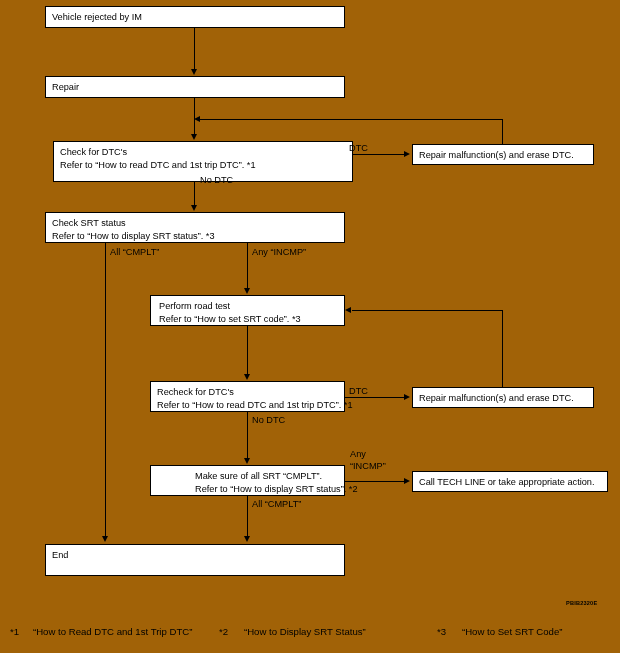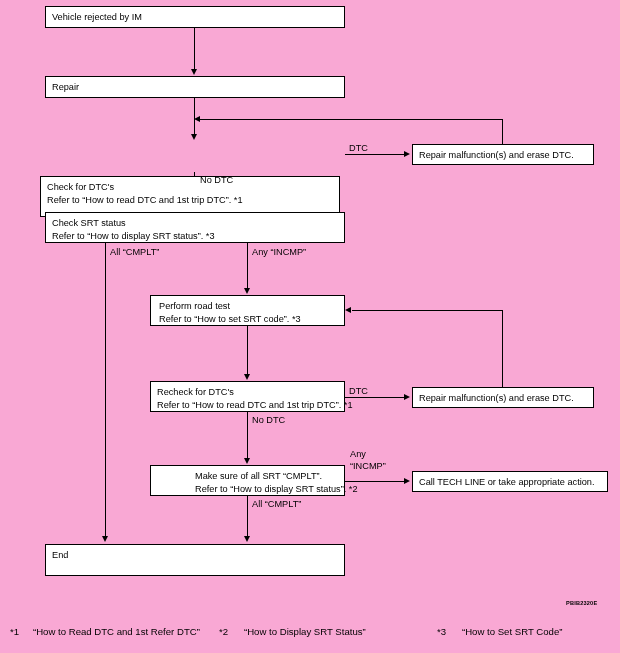--- a/index.html
+++ b/index.html
@@ -8,21 +8,21 @@
     background: #ffffff;
   }
   body {
     font-family: "Liberation Sans", sans-serif;
     color: #000000;
   }
   #page {
     position: relative;
     width: 620px;
     height: 653px;
-    background: #f9a8d4;
+    background: #a16207;
     overflow: hidden;
   }
   .box {
     position: absolute;
     box-sizing: border-box;
     border: 1.4px solid #000000;
     background: #ffffff;
     font-size: 9.2px;
     line-height: 13px;
     padding: 4px 6px 3px 6px;
@@ -80,21 +80,21 @@
 </style>
 </head>
 <body>
 
 <div id="page">
 
   <div class="box" style="left:45px; top:6px; width:300px; height:22px;">Vehicle rejected by IM</div>
 
   <div class="box" style="left:45px; top:76px; width:300px; height:22px;">Repair</div>
 
-  <div class="box" style="left:40px; top:141px; width:300px; height:41px;margin-top:35px;">Check for DTC's
+  <div class="box" style="left:53px; top:141px; width:300px; height:41px;">Check for DTC's
 Refer to “How to read DTC and 1st trip DTC”. *1</div>
 
   <div class="box" style="left:412px; top:144px; width:182px; height:21px;">Repair malfunction(s) and erase DTC.</div>
 
   <div class="box" style="left:45px; top:212px; width:300px; height:31px;">Check SRT status
 Refer to “How to display SRT status”. *3</div>
 
   <div class="box" style="left:150px; top:295px; width:195px; height:31px;padding-left:8px;">Perform road test
 Refer to “How to set SRT code”. *3</div>
 
@@ -164,21 +164,21 @@
   <div class="lbl" style="left:252px; top:414px;">No DTC</div>
 
   <div class="lbl" style="left:350px; top:448px;">Any
 “INCMP”</div>
 
   <div class="lbl" style="left:252px; top:498px;">All “CMPLT”</div>
 
   <div class="code" style="left:566px; top:600px;">PBIB2320E</div>
 
   <div class="foot" style="left:10px; top:626px;">*1</div>
-  <div class="foot" style="left:33px; top:626px;">“How to Read DTC and 1st Refer DTC”</div>
+  <div class="foot" style="left:33px; top:626px;">“How to Read DTC and 1st Trip DTC”</div>
 
   <div class="foot" style="left:219px; top:626px;">*2</div>
   <div class="foot" style="left:244px; top:626px;">“How to Display SRT Status”</div>
 
   <div class="foot" style="left:437px; top:626px;">*3</div>
   <div class="foot" style="left:462px; top:626px;">“How to Set SRT Code”</div>
 
 </div>
 
 </body></html>

